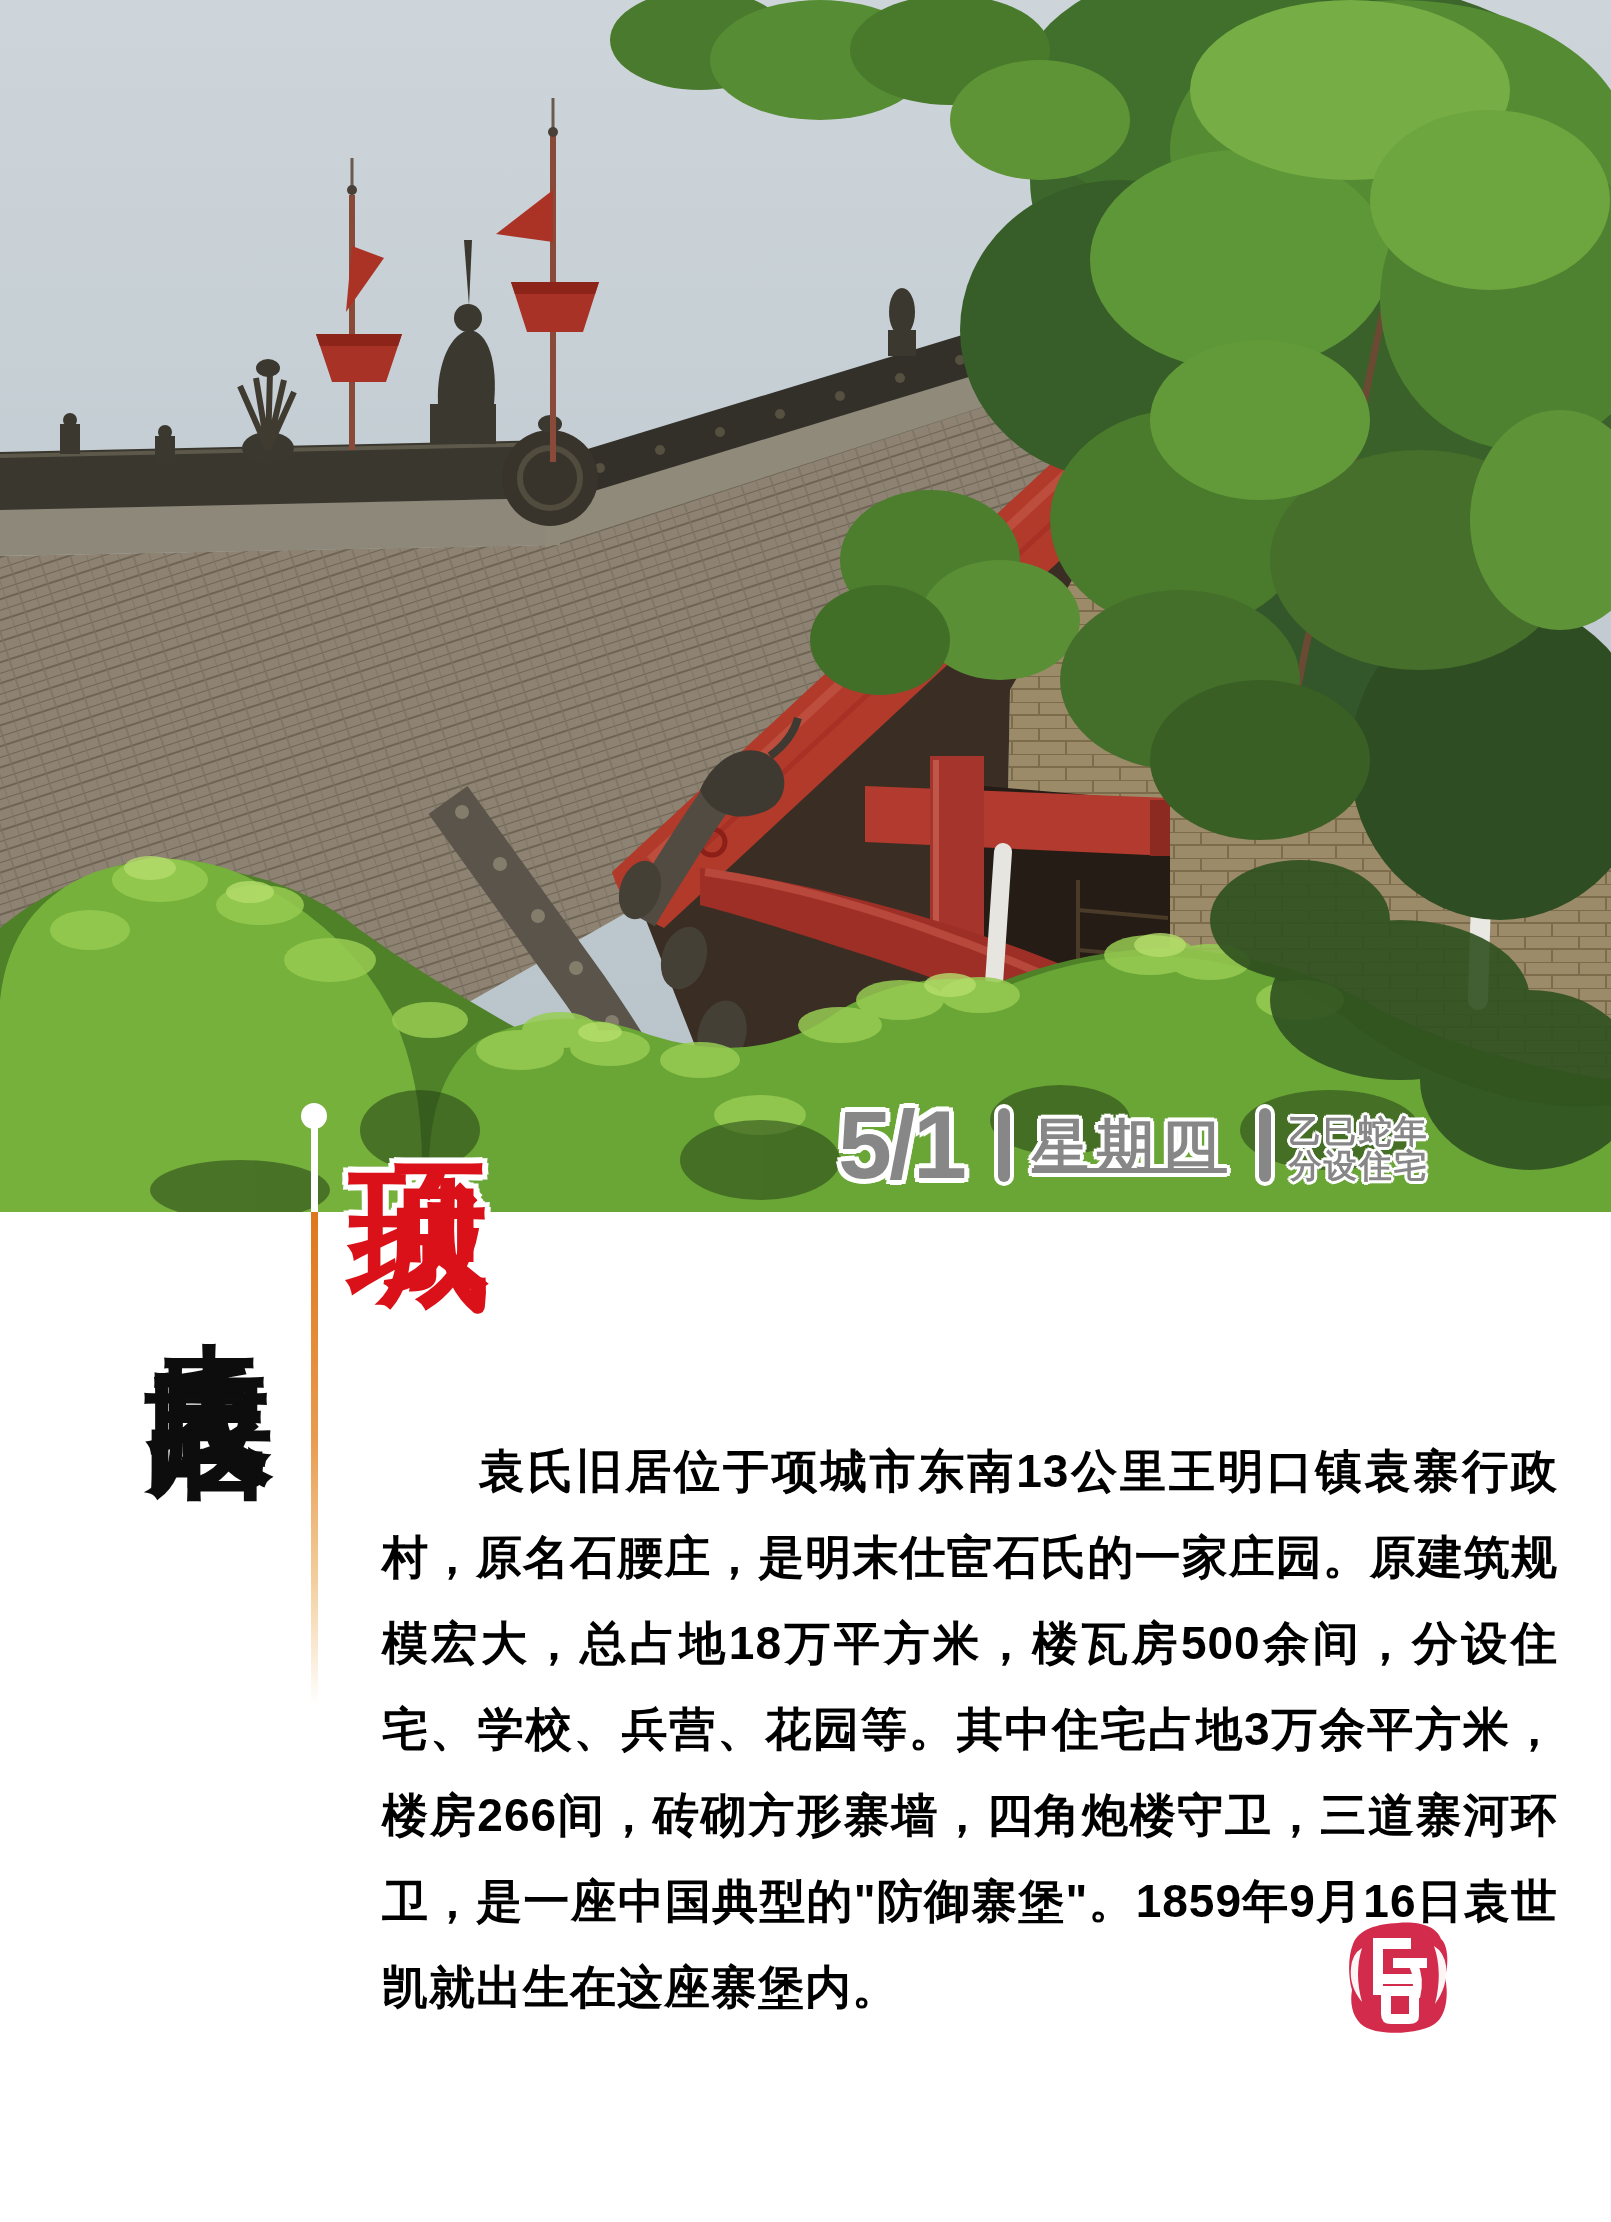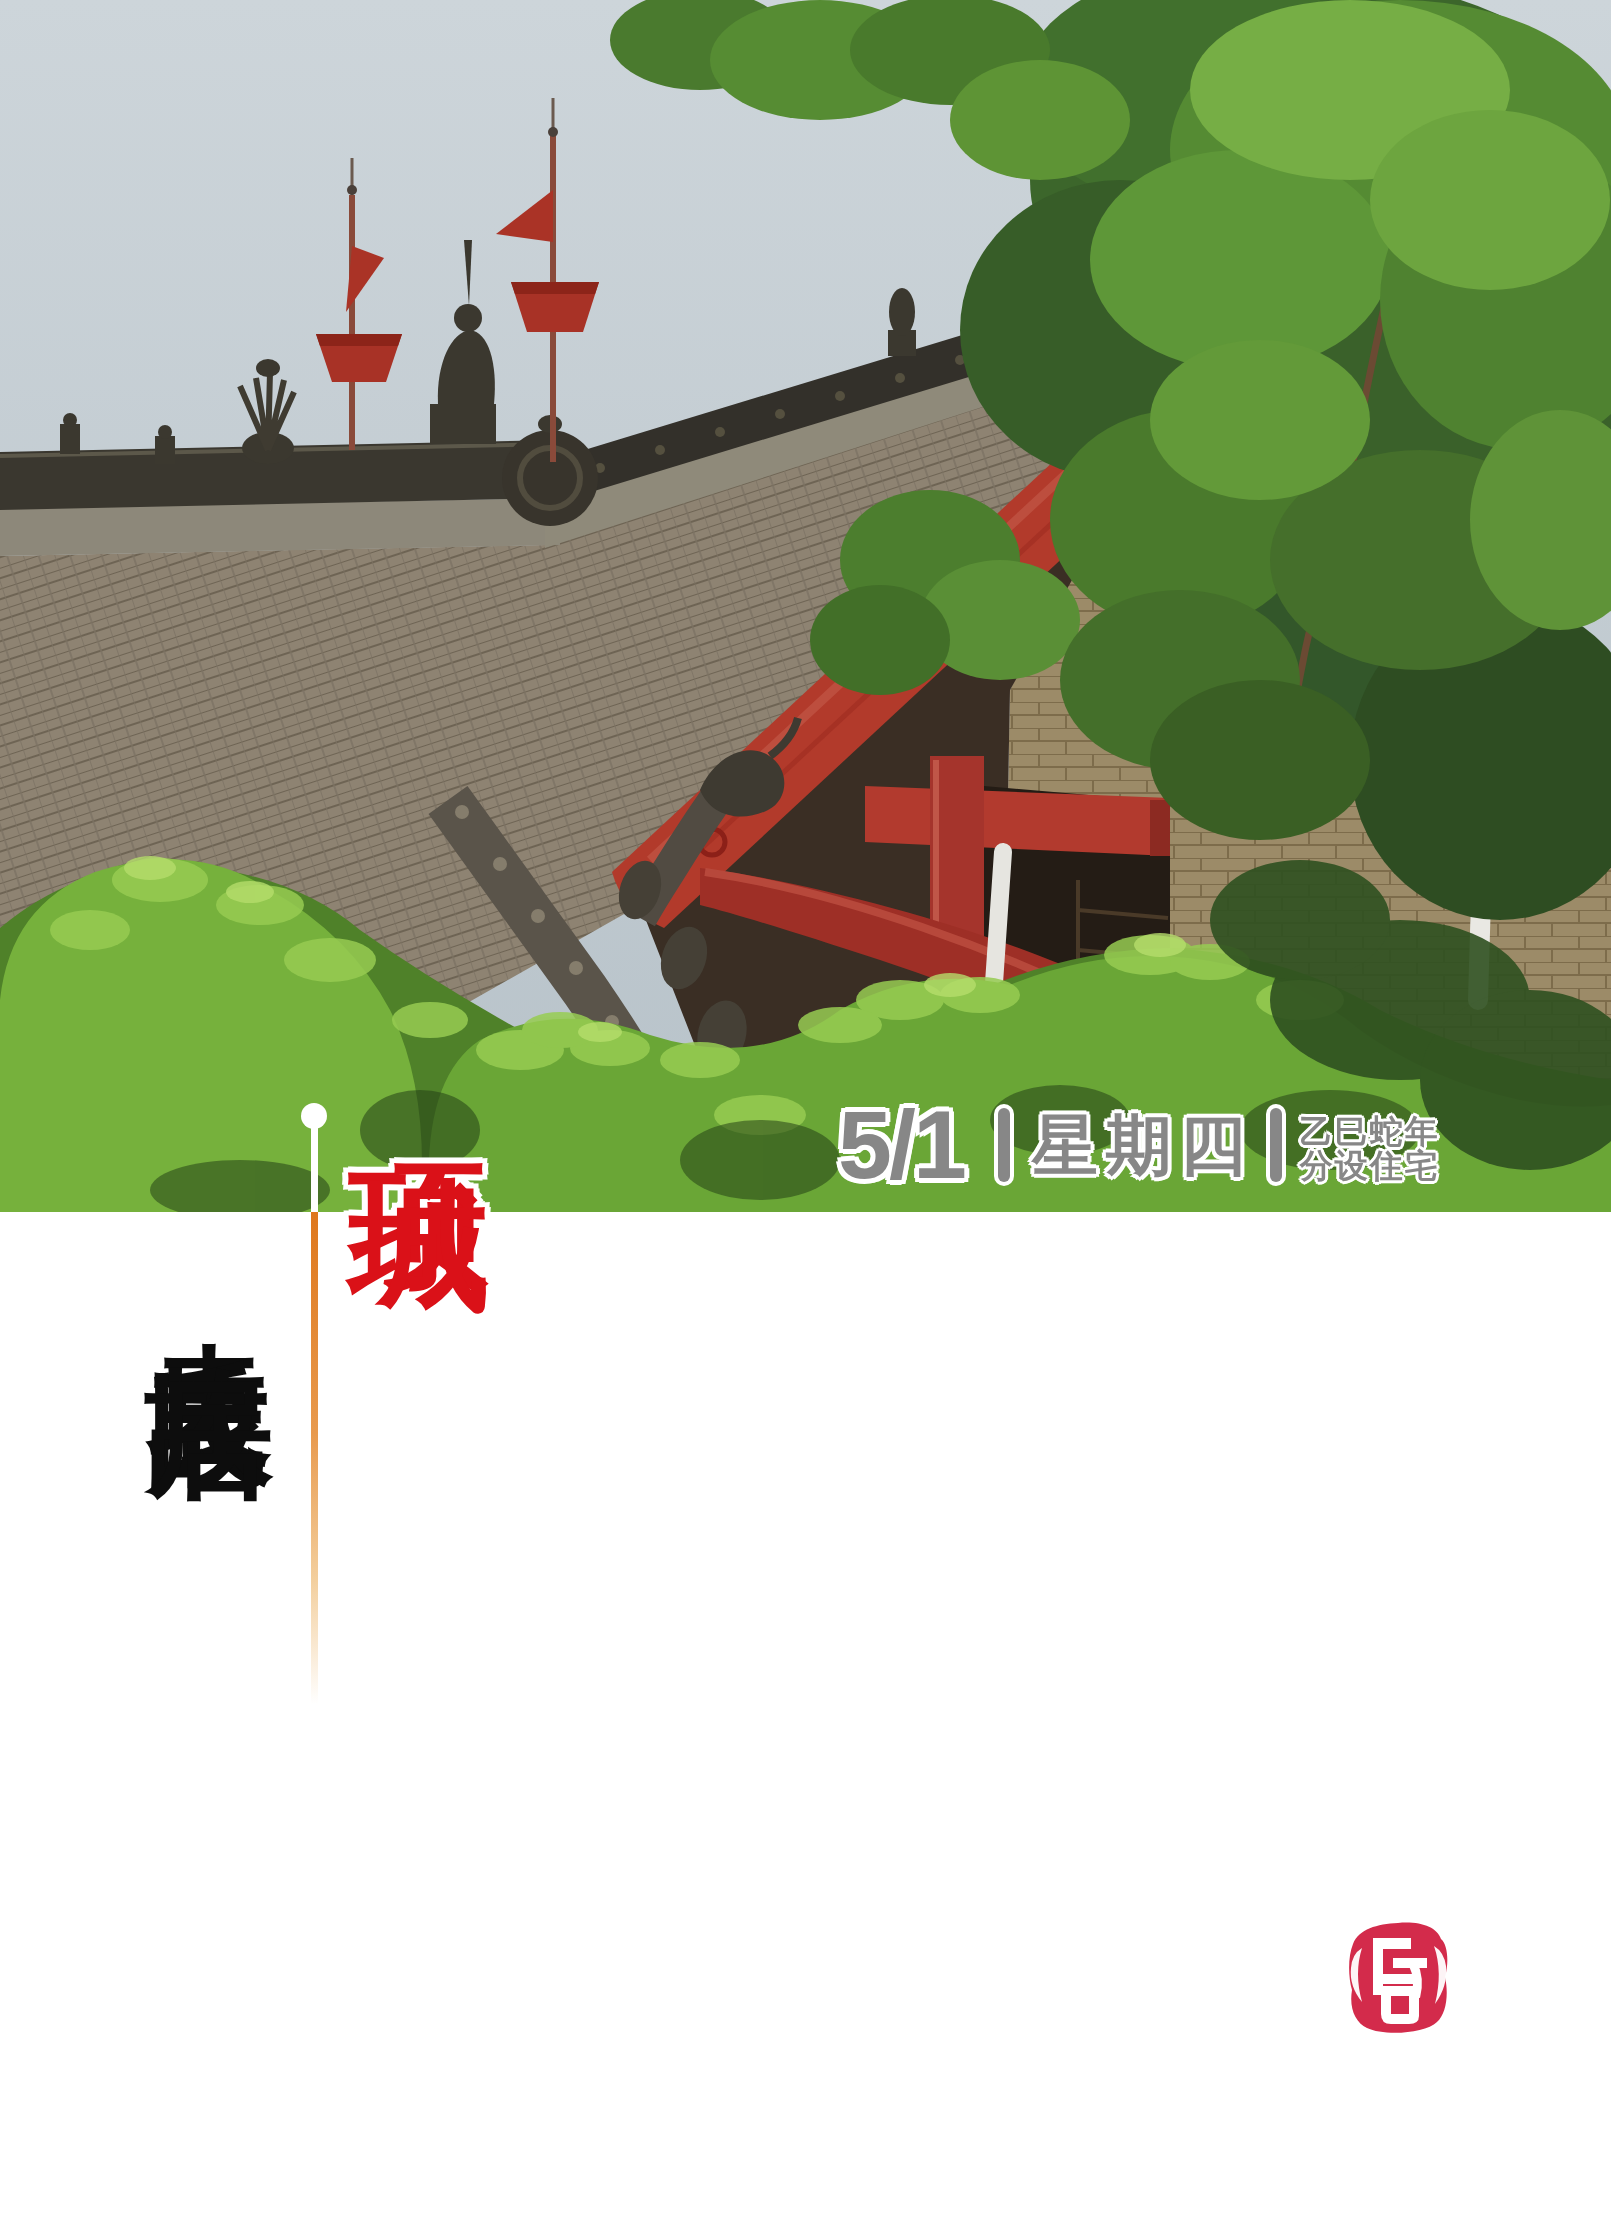--- a/index.html
+++ b/index.html
@@ -21,23 +21,23 @@
       font-family:"Liberation Serif","DejaVu Serif",serif;font-weight:900;font-size:128px;line-height:128px;
       letter-spacing:14px;color:#0d0d0d;}
   
   .date-block{position:absolute;left:838px;top:1102px;display:flex;align-items:flex-start;color:#878787;}
   .date-num{font-size:97px;line-height:86px;font-weight:bold;letter-spacing:-3px;
       text-shadow:5px 0 0 #fff,-5px 0 0 #fff,0 5px 0 #fff,0 -5px 0 #fff,
                   4px 4px 0 #fff,-4px 4px 0 #fff,4px -4px 0 #fff,-4px -4px 0 #fff;}
   .date-bar{width:12px;height:74px;background:#878787;border-radius:7px;box-shadow:0 0 0 4px #ffffff;}
   .bar1{margin:6px 0 0 34px;}
   .bar2{margin:6px 0 0 16px;}
-  .weekday{font-size:66px;line-height:62px;font-weight:bold;letter-spacing:8px;margin:12px 0 0 22px;
+  .weekday{font-size:57px;line-height:62px;font-weight:bold;letter-spacing:8px;margin:12px 16px 0 22px;
       text-shadow:4px 0 0 #fff,-4px 0 0 #fff,0 4px 0 #fff,0 -4px 0 #fff,
-                  3px 3px 0 #fff,-3px 3px 0 #fff,3px -3px 0 #fff,-3px -3px 0 #fff;}
+                  3px 3px 0 #fff,-3px 3px 0 #fff,3px -3px 0 #fff,-3px -3px 0 #fff;text-decoration:underline;}
   .lunar{margin:13px 0 0 18px;display:flex;flex-direction:column;}
   .lunar span{font-size:33px;line-height:34px;font-weight:bold;letter-spacing:2px;
       text-shadow:3px 0 0 #fff,-3px 0 0 #fff,0 3px 0 #fff,0 -3px 0 #fff,
                   2px 2px 0 #fff,-2px 2px 0 #fff,2px -2px 0 #fff,-2px -2px 0 #fff;}
   
   .article{position:absolute;left:382px;top:1382px;width:1176px;font-size:46px;line-height:86px;
       color:#000000;text-align:justify;text-indent:2.1em;font-weight:600;letter-spacing:1px;}
   
   .seal{position:absolute;left:1345px;top:1918px;width:106px;height:122px;}
 </style>
@@ -291,20 +291,21 @@
     <span class="date-num">5/1</span>
     <span class="date-bar bar1"></span>
     <span class="weekday">星期四</span>
     <span class="date-bar bar2"></span>
     <span class="lunar">
       <span>乙巳蛇年</span>
       <span>分设住宅</span>
     </span>
   </div>
 
+  <p class="article">袁氏旧居位于项城市东南13公里王明口镇袁寨行政村，原名石腰庄，是明末仕宦石氏的一家庄园。原建筑规模宏大，总占地18万平方米，楼瓦房500余间，分设住宅、学校、兵营、花园等。其中住宅占地3万余平方米，楼房266间，砖砌方形寨墙，四角炮楼守卫，三道寨河环卫，是一座中国典型的"防御寨堡"。1859年9月16日袁世凯就出生在这座寨堡内。</p>
 
   <svg class="seal" viewBox="0 0 106 122">
     <path d="M53,5 C75,3 92,9 96,21 C103,27 104,45 100,59 C104,77 101,96 92,104 C80,116 38,118 22,110 C10,104 4,90 7,72 C3,58 3,38 8,26 C14,11 32,6 53,5 Z" fill="#d32b4b"></path>
     <path d="M17,30 Q9,55 17,84 Q4,68 6,50 Q7,36 17,30 Z" fill="#ffffff" opacity="0.95"></path>
     <path d="M89,28 Q98,54 90,86 Q103,68 101,48 Q99,34 89,28 Z" fill="#ffffff" opacity="0.95"></path>
     <g fill="#ffffff">
       <path d="M28,20 L66,20 L66,31 L38,31 L38,42 L28,42 Z"></path>
       <rect x="28" y="31" width="10" height="46"></rect>
       <rect x="48" y="40" width="34" height="10"></rect>
       <rect x="28" y="56" width="46" height="10"></rect>

